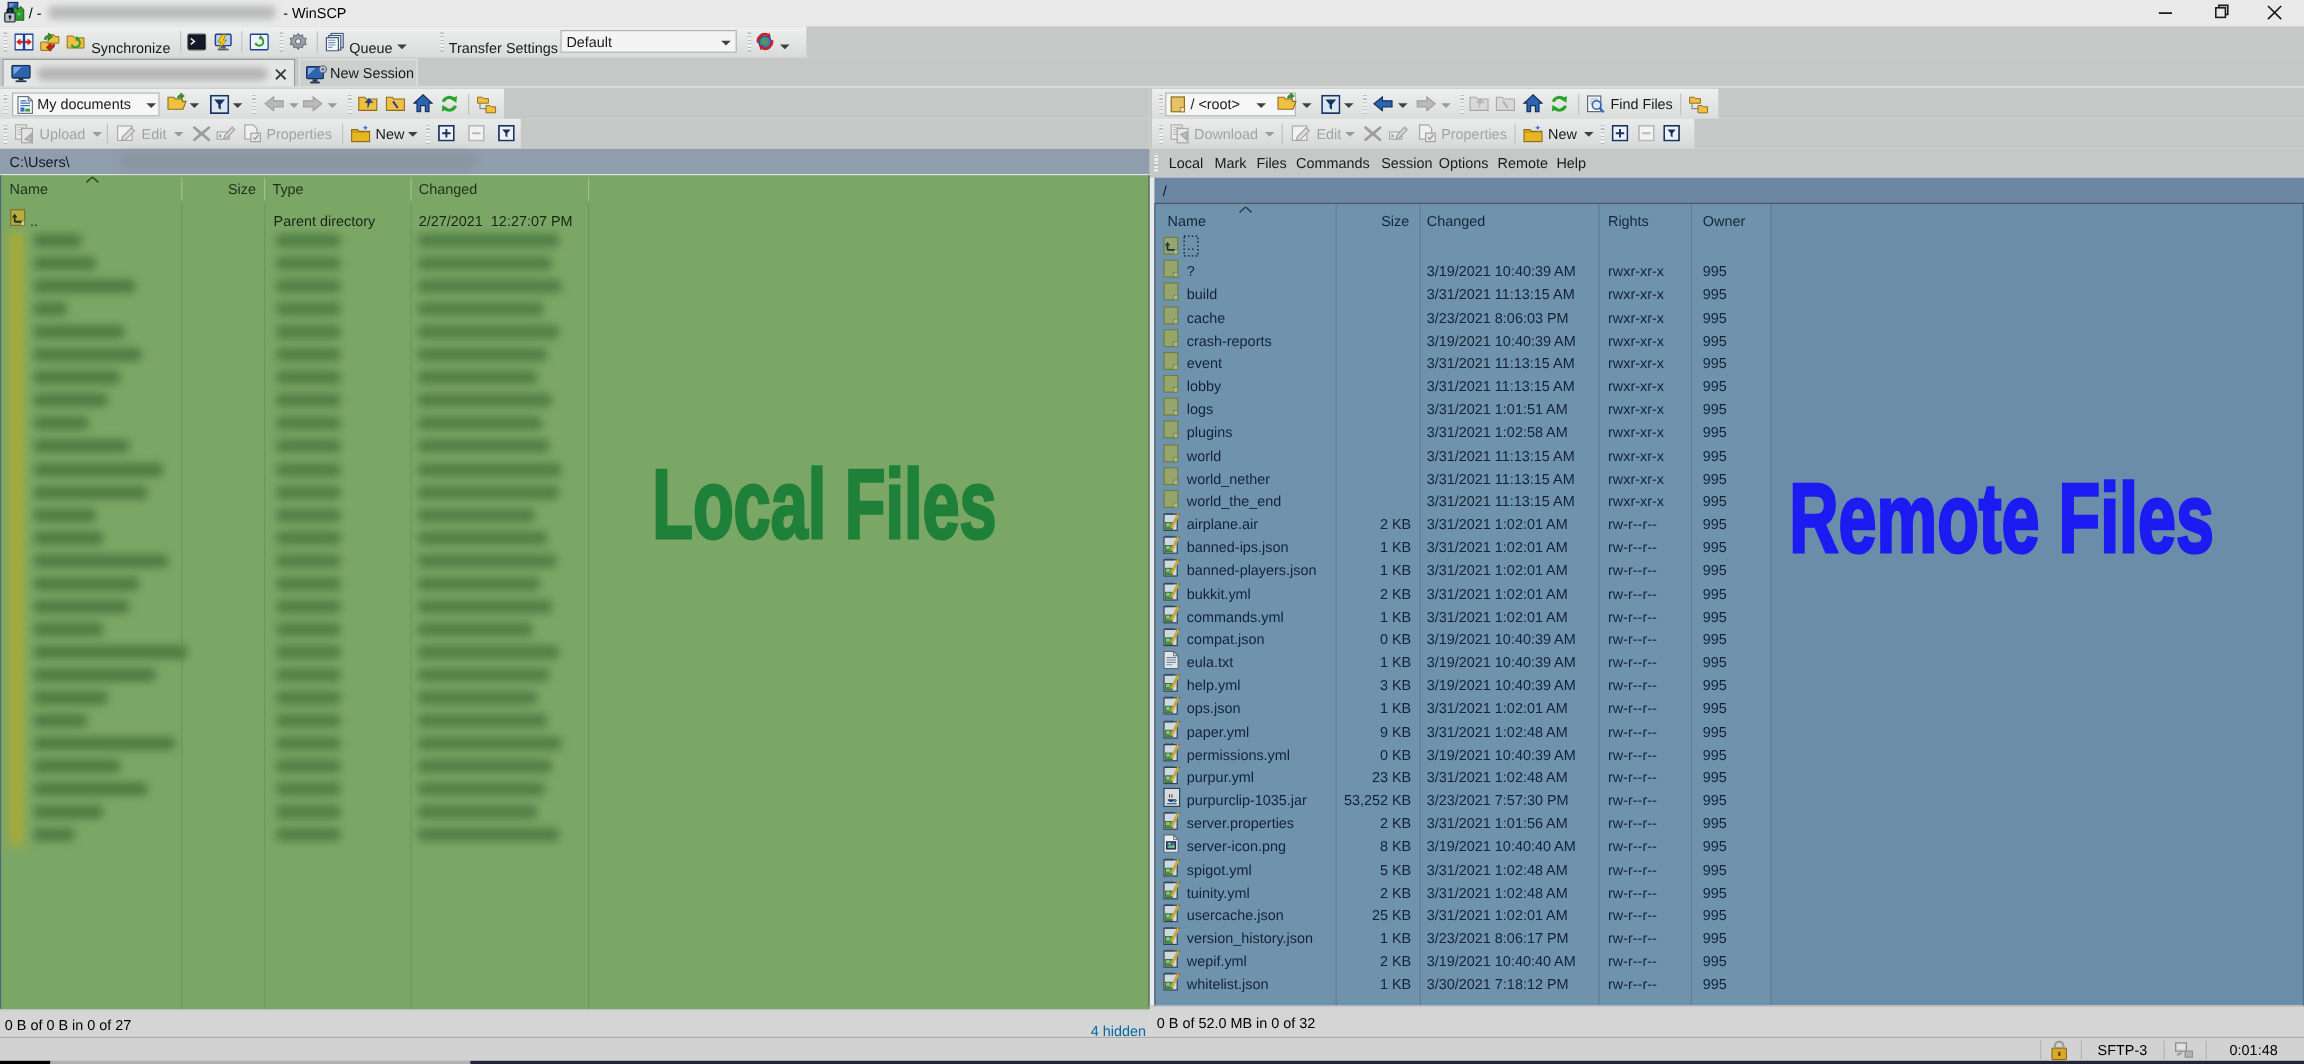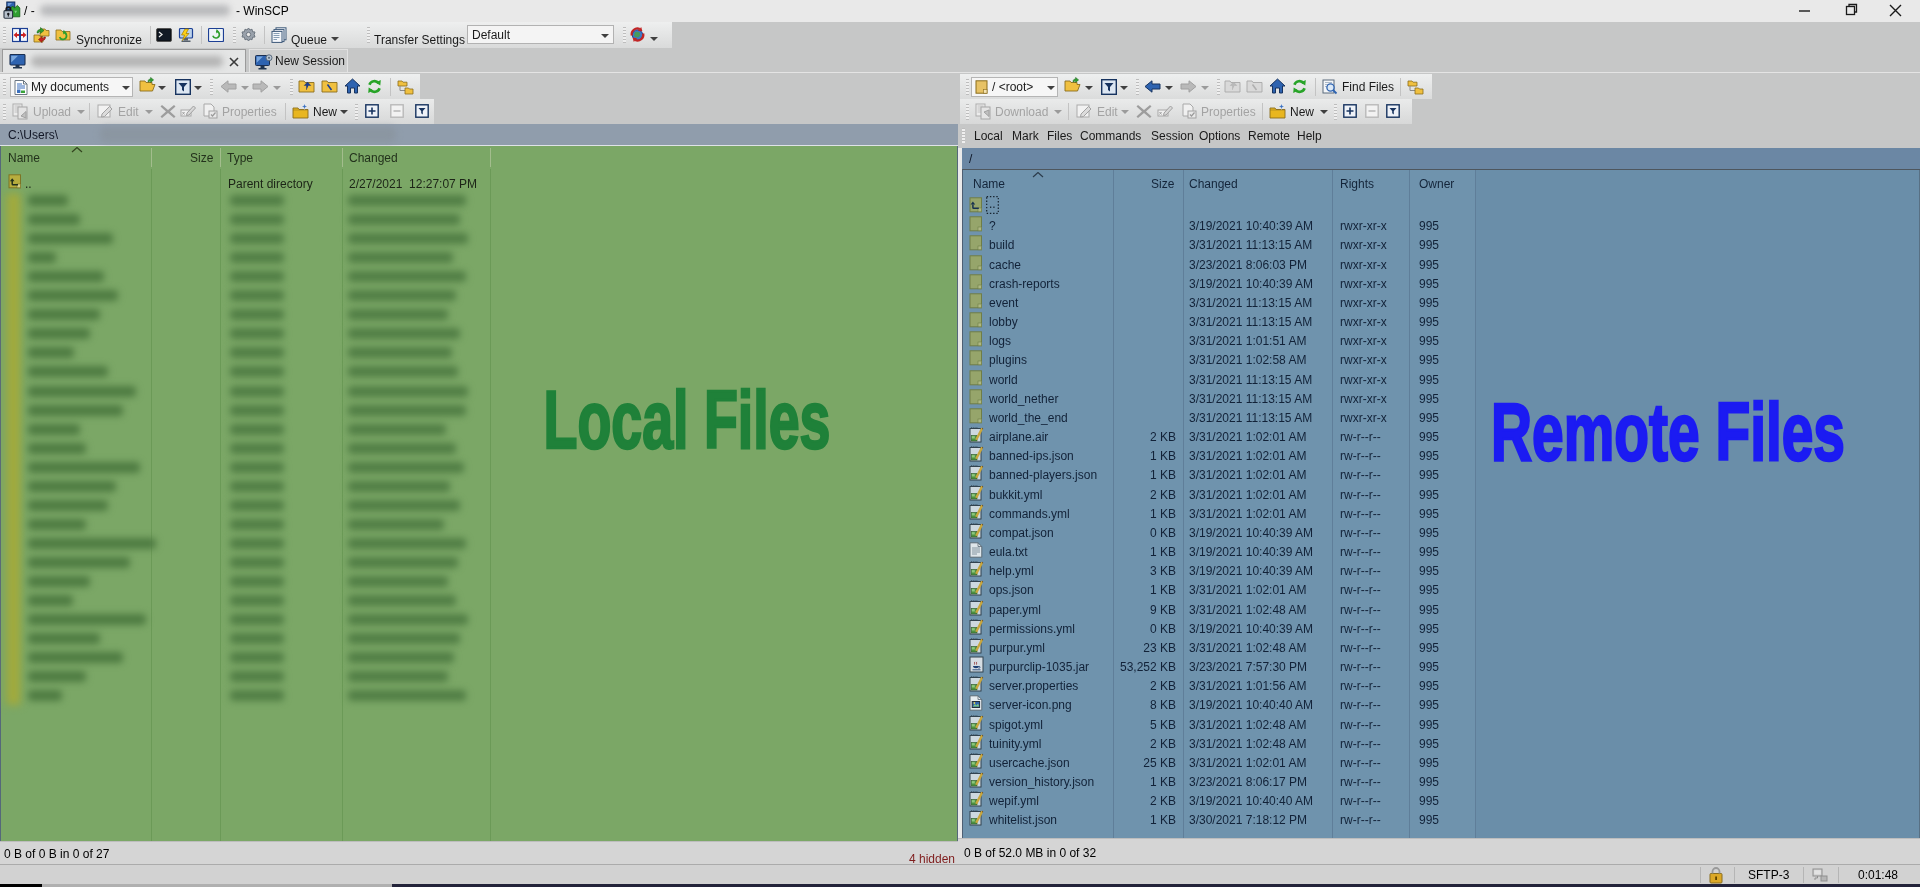--- a/index.html
+++ b/index.html
@@ -276,21 +276,21 @@
       <path d="M3.5 7 H10.5" stroke="#b9b9b9" stroke-width="1.6"></path>
     </svg>
     <svg class="abs" style="left:415px;top:5px" width="14" height="14" viewBox="0 0 14 14">
       <rect x="0.8" y="0.8" width="12.4" height="12.4" fill="#eef2f8" stroke="#17335f" stroke-width="1.4"></rect>
       <path d="M3.5 4 H10.5 L7.8 7 V10.5 L6.2 9.3 V7 Z" fill="#17335f"></path>
     </svg>
   </div>
   <div class="abs" id="rtb1">
     <div class="lite"></div>
     <div class="grip" style="left:8px;top:6px;height:16px"></div>
-    <div class="abs" style="left:13px;top:4px;width:87px;height:20px;background:#f6f6f6;border:1px solid #b5b5b5">
+    <div class="abs" style="left:13px;top:4px;width:109px;height:20px;background:#f6f6f6;border:1px solid #b5b5b5">
       <svg class="abs" style="left:3px;top:2px" width="13" height="14" viewBox="0 0 13 14">
         <rect x="1" y="0.8" width="11" height="12.4" fill="#e7c265" stroke="#8a6d1d"></rect>
         <rect x="8.5" y="9.5" width="3.5" height="3.7" fill="#f4e3b2" stroke="#8a6d1d" stroke-width="0.6"></rect>
       </svg>
       <span class="lbl" style="left:20px;top:2px">/ &lt;root&gt;</span>
       <div class="caret" style="left:75px;top:8px"></div>
     </div>
     <svg class="abs" style="left:106px;top:4px" width="17" height="17" viewBox="0 0 17 17">
       <path d="M1 4 H6 L7 5.5 H13 V7.5 H16 L13.5 14 H1 Z" fill="#f0c040" stroke="#8a6d1d" stroke-width="0.9"></path>
       <path d="M9 4.8 C9 2.6 10.4 2 11.6 2 L11.6 0.4 L14.6 2.9 L11.6 5.4 L11.6 3.8 C10.6 3.8 10.2 4.2 10.2 4.8 Z" fill="#2f9e2f" stroke="#156315" stroke-width="0.5"></path>
@@ -1036,21 +1036,21 @@
         <span class="lbl" style="left:227px;top:3px">3/30/2021 7:18:12 PM</span>
         <span class="lbl" style="left:378px;top:3px">rw-r--r--</span>
         <span class="lbl" style="left:457px;top:3px">995</span>
       </div>
     <svg class="abs" style="left:524px;top:228px" width="365" height="80" viewBox="0 0 365 80">
         <text x="182" y="62" font-family="Liberation Sans" font-weight="bold" font-size="82" fill="#1b1bf2" stroke="#1b1bf2" stroke-width="2.6" text-anchor="middle" textLength="354" lengthAdjust="spacingAndGlyphs">Remote Files</text>
       </svg>
   </div>
   <div class="abs" id="lstatus">
     <span class="lbl" style="left:4px;top:5px;color:#000">0 B of 0 B in 0 of 27</span>
-    <span class="lbl" style="left:955px;top:10px;color:#7f1d1d;transform:translateX(-100%)">4 hidden</span>
+    <span class="lbl" style="left:955px;top:10px;color:#0369a1;transform:translateX(-100%)">4 hidden</span>
   </div>
   <div class="abs" id="rstatus">
     <span class="lbl" style="left:6px;top:7px;color:#000">0 B of 52.0 MB in 0 of 32</span>
   </div>
   <div class="abs" id="gstatus">
     <div class="sep" style="left:1700px;top:2px;height:16px;background:#b5b5b5"></div>
     <svg class="abs" style="left:1708px;top:1px" width="16" height="18" viewBox="0 0 16 18">
       <rect x="2" y="7.5" width="12" height="9.5" rx="1" fill="#dca826" stroke="#8a6d1d"></rect>
       <path d="M4.5 7.5 V5.5 a3.5 3.5 0 0 1 7 0 V7.5" fill="none" stroke="#9a9a9a" stroke-width="1.8"></path>
       <rect x="7.2" y="10.5" width="1.8" height="3.5" fill="#5e4400"></rect>

